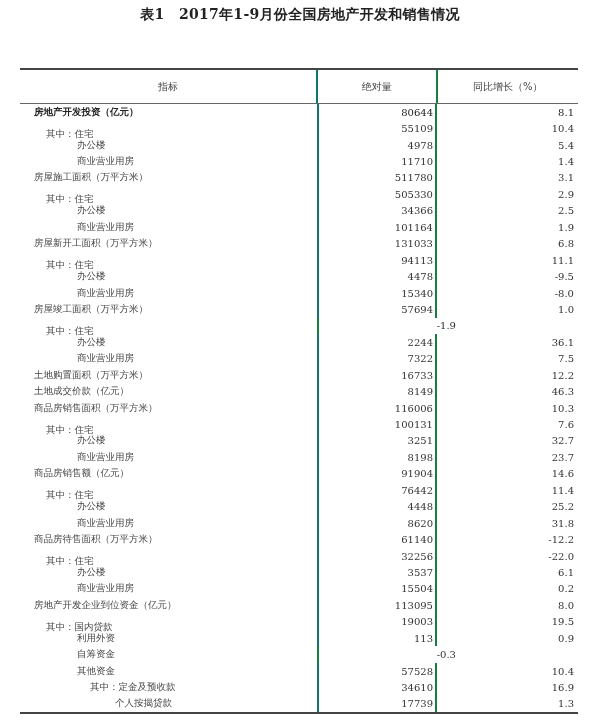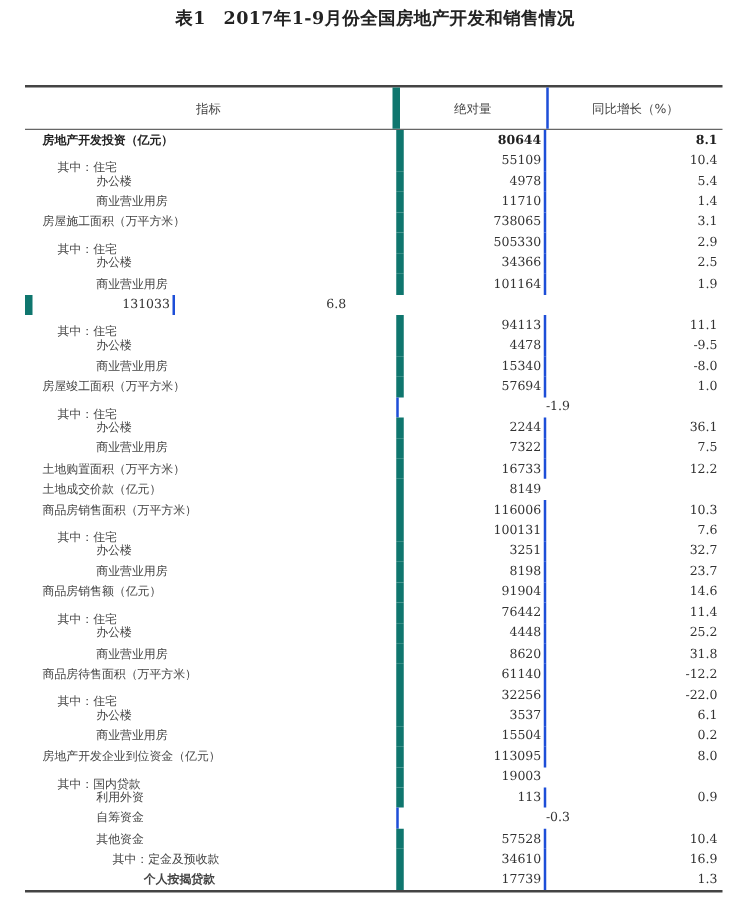--- a/index.html
+++ b/index.html
@@ -7,35 +7,35 @@
          font-family: "DejaVu Serif", "Liberation Serif", serif; color: #333; }
   .title { position: absolute; top: 6px; left: 0; width: 600px; text-align: center;
            font-size: 14px; font-weight: bold; color: #222; letter-spacing: 0.3px; }
   .table { position: absolute; left: 20px; top: 68px; width: 558px; }
   .rule-top { height: 2px; background: #444; }
   .rule-bottom { height: 2px; background: #444; }
   .header { display: flex; height: 33px; border-bottom: 1px solid #666; }
   .header .c { display: flex; align-items: center; justify-content: center;
                font-family: "DejaVu Sans", sans-serif; font-size: 10px; color: #444; }
   .c1 { width: 297px; text-align: right; }
-  .c2 { width: 118px; border-left: 6px solid #0f766e; }
-  .c3 { width: 141px; border-left: 2px solid #1d4ed8; }
+  .c2 { width: 118px; border-left: 2px solid #0f766e; }
+  .c3 { width: 141px; border-left: 2px solid #15803d; }
   .rows { }
   .row { display: flex; height: 16.45px; align-items: center; }
   .row .c { height: 16.45px; display: flex; align-items: center; box-sizing: border-box; }
   .row .c1 { font-family: "DejaVu Sans", sans-serif; font-size: 9.5px; color: #444; white-space: nowrap; }
   .row .c2, .row .c3 { justify-content: flex-end; padding-right: 2px;
                        font-family: "DejaVu Serif", "Liberation Serif", serif; font-size: 10px; color: #333; }
   .row.bold .c1 { font-weight: bold; color: #222; }
-  .row.bold .c2, .row.bold .c3 { font-weight: bold; color: #222; }
+  .row.bold .c2, .row.bold .c3 { font-weight: normal; color: #222; }
   .ind0 { padding-left: 14px; }
   .ind1 { padding-left: 26px; margin-top: 11px; }
   .ind2 { padding-left: 57px; }
   .ind3 { padding-left: 70px; }
-  .ind4 { padding-left: 95px; font-weight: bold; }
+  .ind4 { padding-left: 95px; }
 </style>
 </head>
 <body>
 
 <div class="title">表1　2017年1-9月份全国房地产开发和销售情况</div>
 
 <div class="table">
   <div class="rule-top"></div>
   <div class="header">
     <div class="c c1">指标</div>
@@ -58,39 +58,40 @@
         <div class="c c2">4978</div>
         <div class="c c3">5.4</div>
       </div>
       <div class="row">
         <div class="c c1 ind2">商业营业用房</div>
         <div class="c c2">11710</div>
         <div class="c c3">1.4</div>
       </div>
       <div class="row">
         <div class="c c1 ind0">房屋施工面积（万平方米）</div>
-        <div class="c c2">738065</div>
+        <div class="c c2">511780</div>
         <div class="c c3">3.1</div>
       </div>
       <div class="row">
         <div class="c c1 ind1">其中：住宅</div>
         <div class="c c2">505330</div>
         <div class="c c3">2.9</div>
       </div>
       <div class="row">
         <div class="c c1 ind2">办公楼</div>
         <div class="c c2">34366</div>
         <div class="c c3">2.5</div>
       </div>
       <div class="row">
         <div class="c c1 ind2">商业营业用房</div>
         <div class="c c2">101164</div>
         <div class="c c3">1.9</div>
       </div>
       <div class="row">
+        <div class="c c1 ind0">房屋新开工面积（万平方米）</div>
         <div class="c c2">131033</div>
         <div class="c c3">6.8</div>
       </div>
       <div class="row">
         <div class="c c1 ind1">其中：住宅</div>
         <div class="c c2">94113</div>
         <div class="c c3">11.1</div>
       </div>
       <div class="row">
         <div class="c c1 ind2">办公楼</div>
@@ -122,20 +123,21 @@
         <div class="c c3">7.5</div>
       </div>
       <div class="row">
         <div class="c c1 ind0">土地购置面积（万平方米）</div>
         <div class="c c2">16733</div>
         <div class="c c3">12.2</div>
       </div>
       <div class="row">
         <div class="c c1 ind0">土地成交价款（亿元）</div>
         <div class="c c2">8149</div>
+        <div class="c c3">46.3</div>
       </div>
       <div class="row">
         <div class="c c1 ind0">商品房销售面积（万平方米）</div>
         <div class="c c2">116006</div>
         <div class="c c3">10.3</div>
       </div>
       <div class="row">
         <div class="c c1 ind1">其中：住宅</div>
         <div class="c c2">100131</div>
         <div class="c c3">7.6</div>
@@ -191,20 +193,21 @@
         <div class="c c3">0.2</div>
       </div>
       <div class="row">
         <div class="c c1 ind0">房地产开发企业到位资金（亿元）</div>
         <div class="c c2">113095</div>
         <div class="c c3">8.0</div>
       </div>
       <div class="row">
         <div class="c c1 ind1">其中：国内贷款</div>
         <div class="c c2">19003</div>
+        <div class="c c3">19.5</div>
       </div>
       <div class="row">
         <div class="c c1 ind2">利用外资</div>
         <div class="c c2">113</div>
         <div class="c c3">0.9</div>
       </div>
       <div class="row">
         <div class="c c1 ind2">自筹资金</div>
         <div class="c c3">-0.3</div>
       </div>

